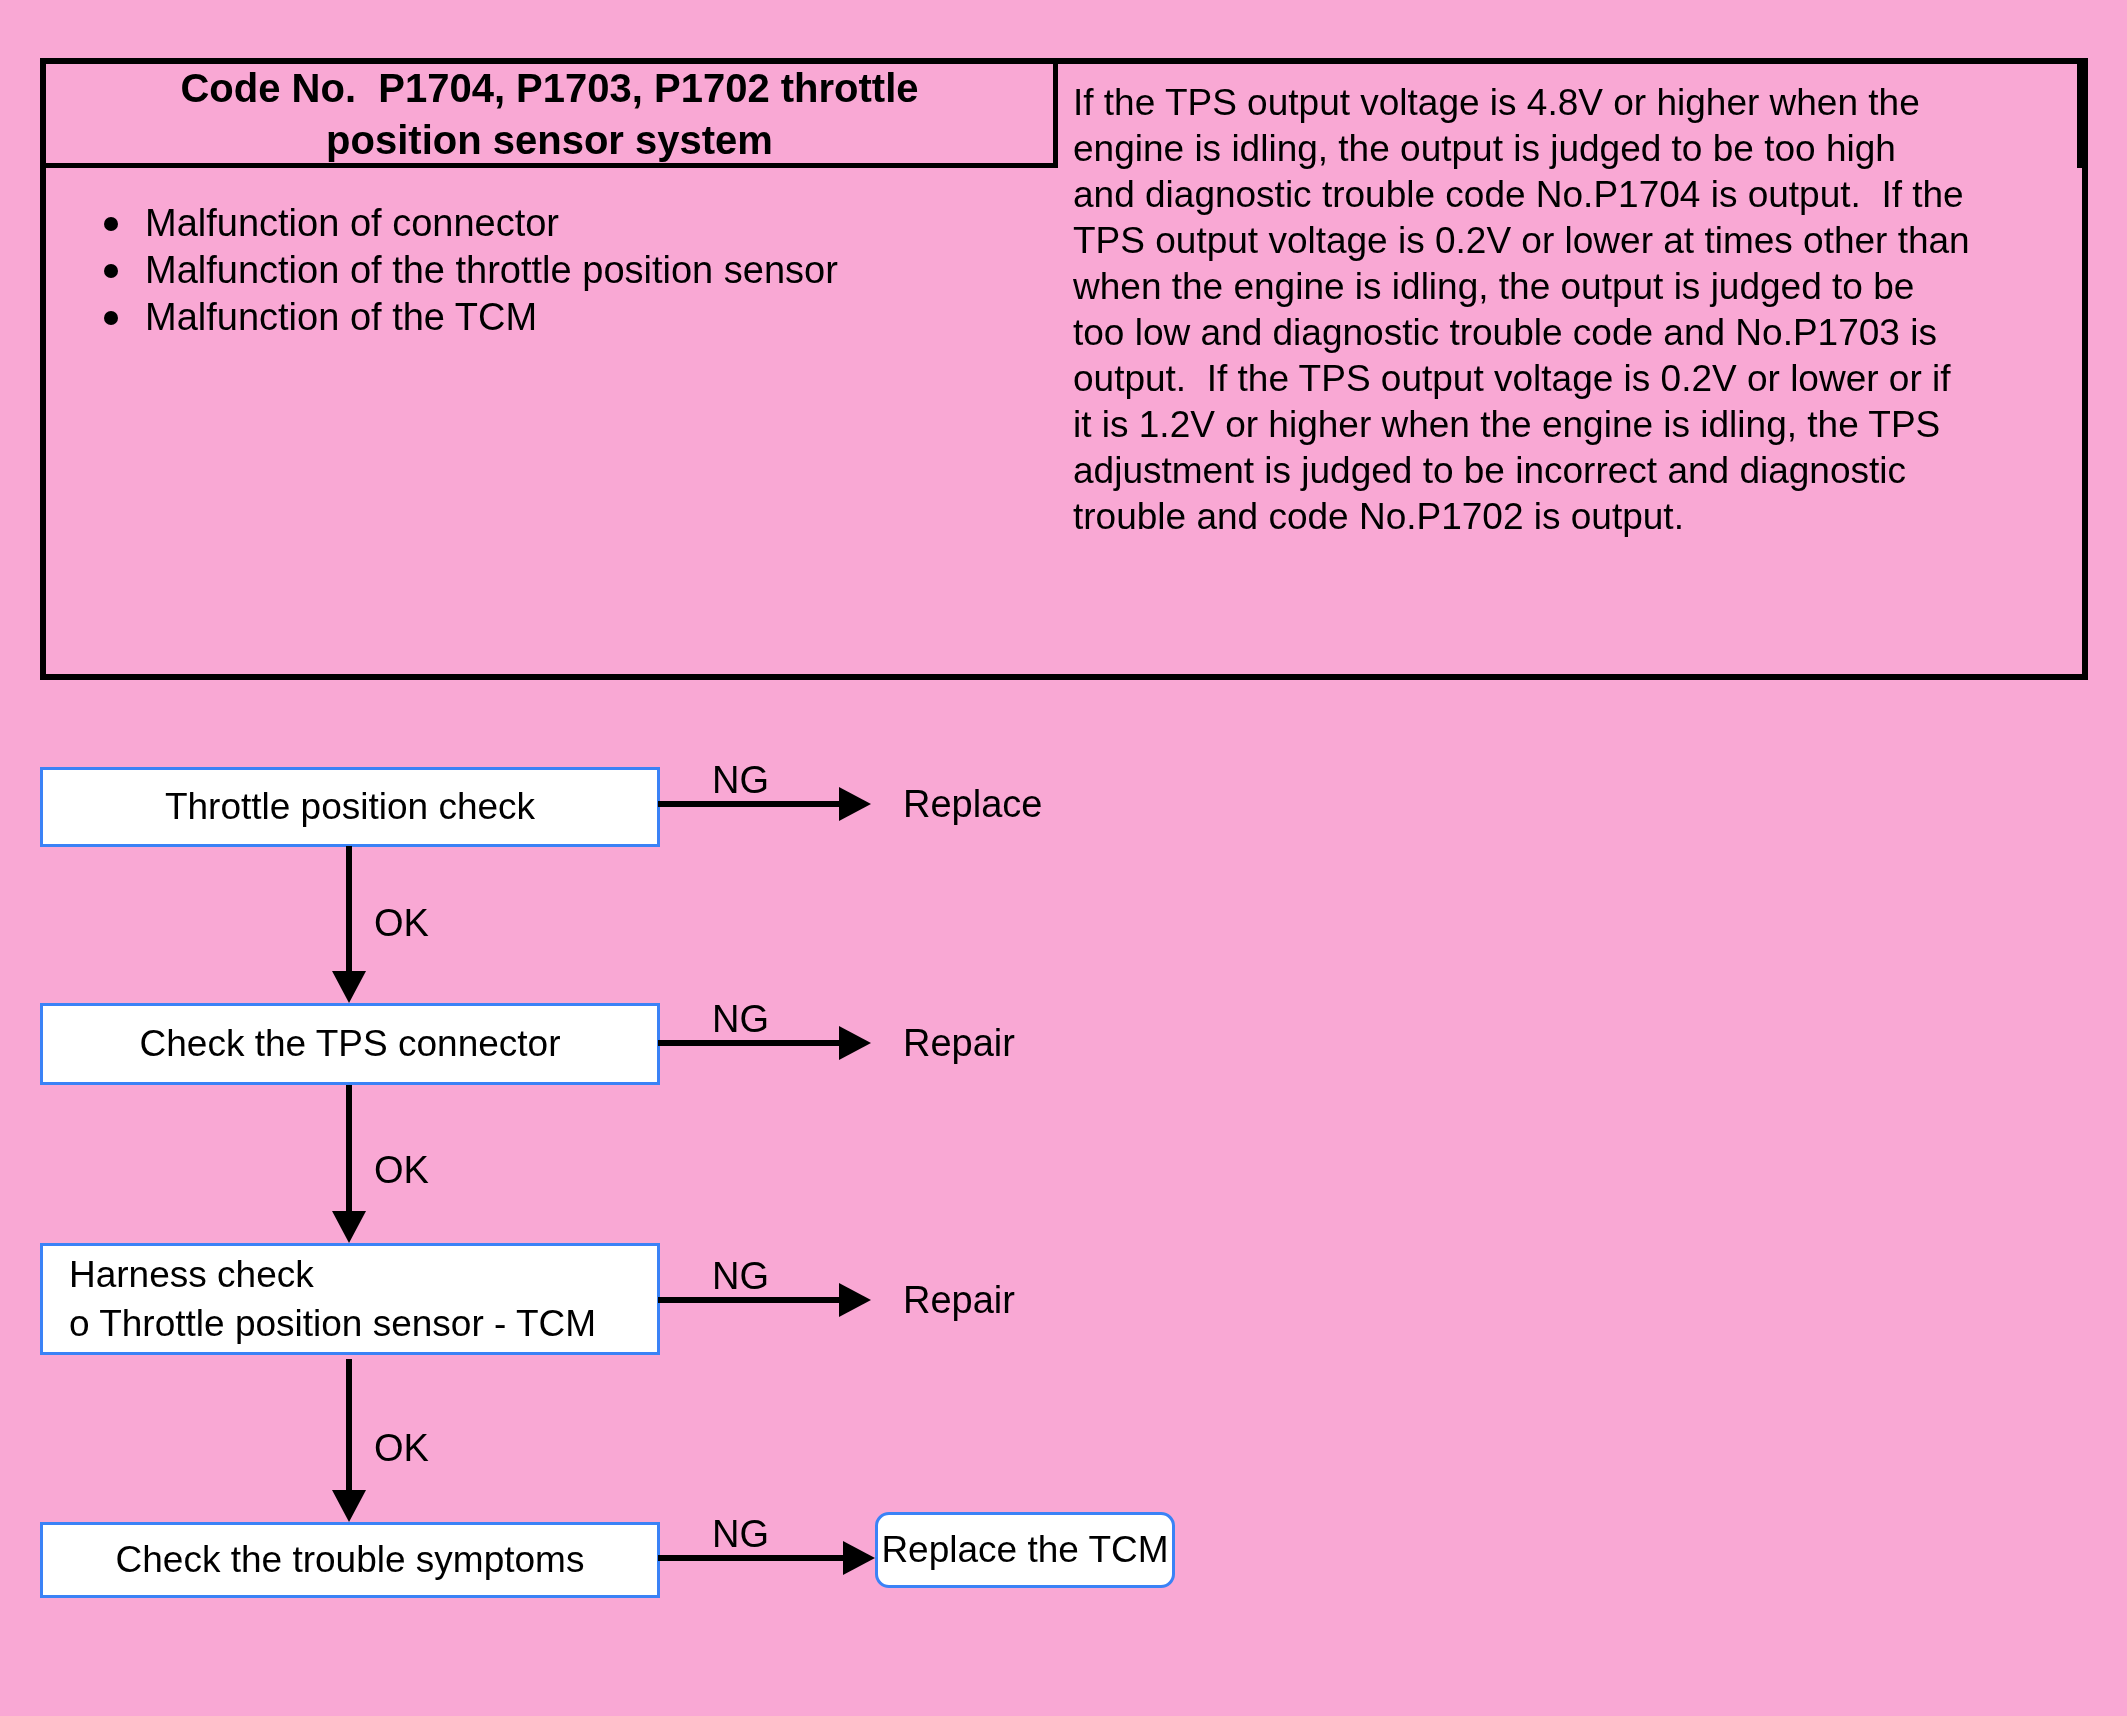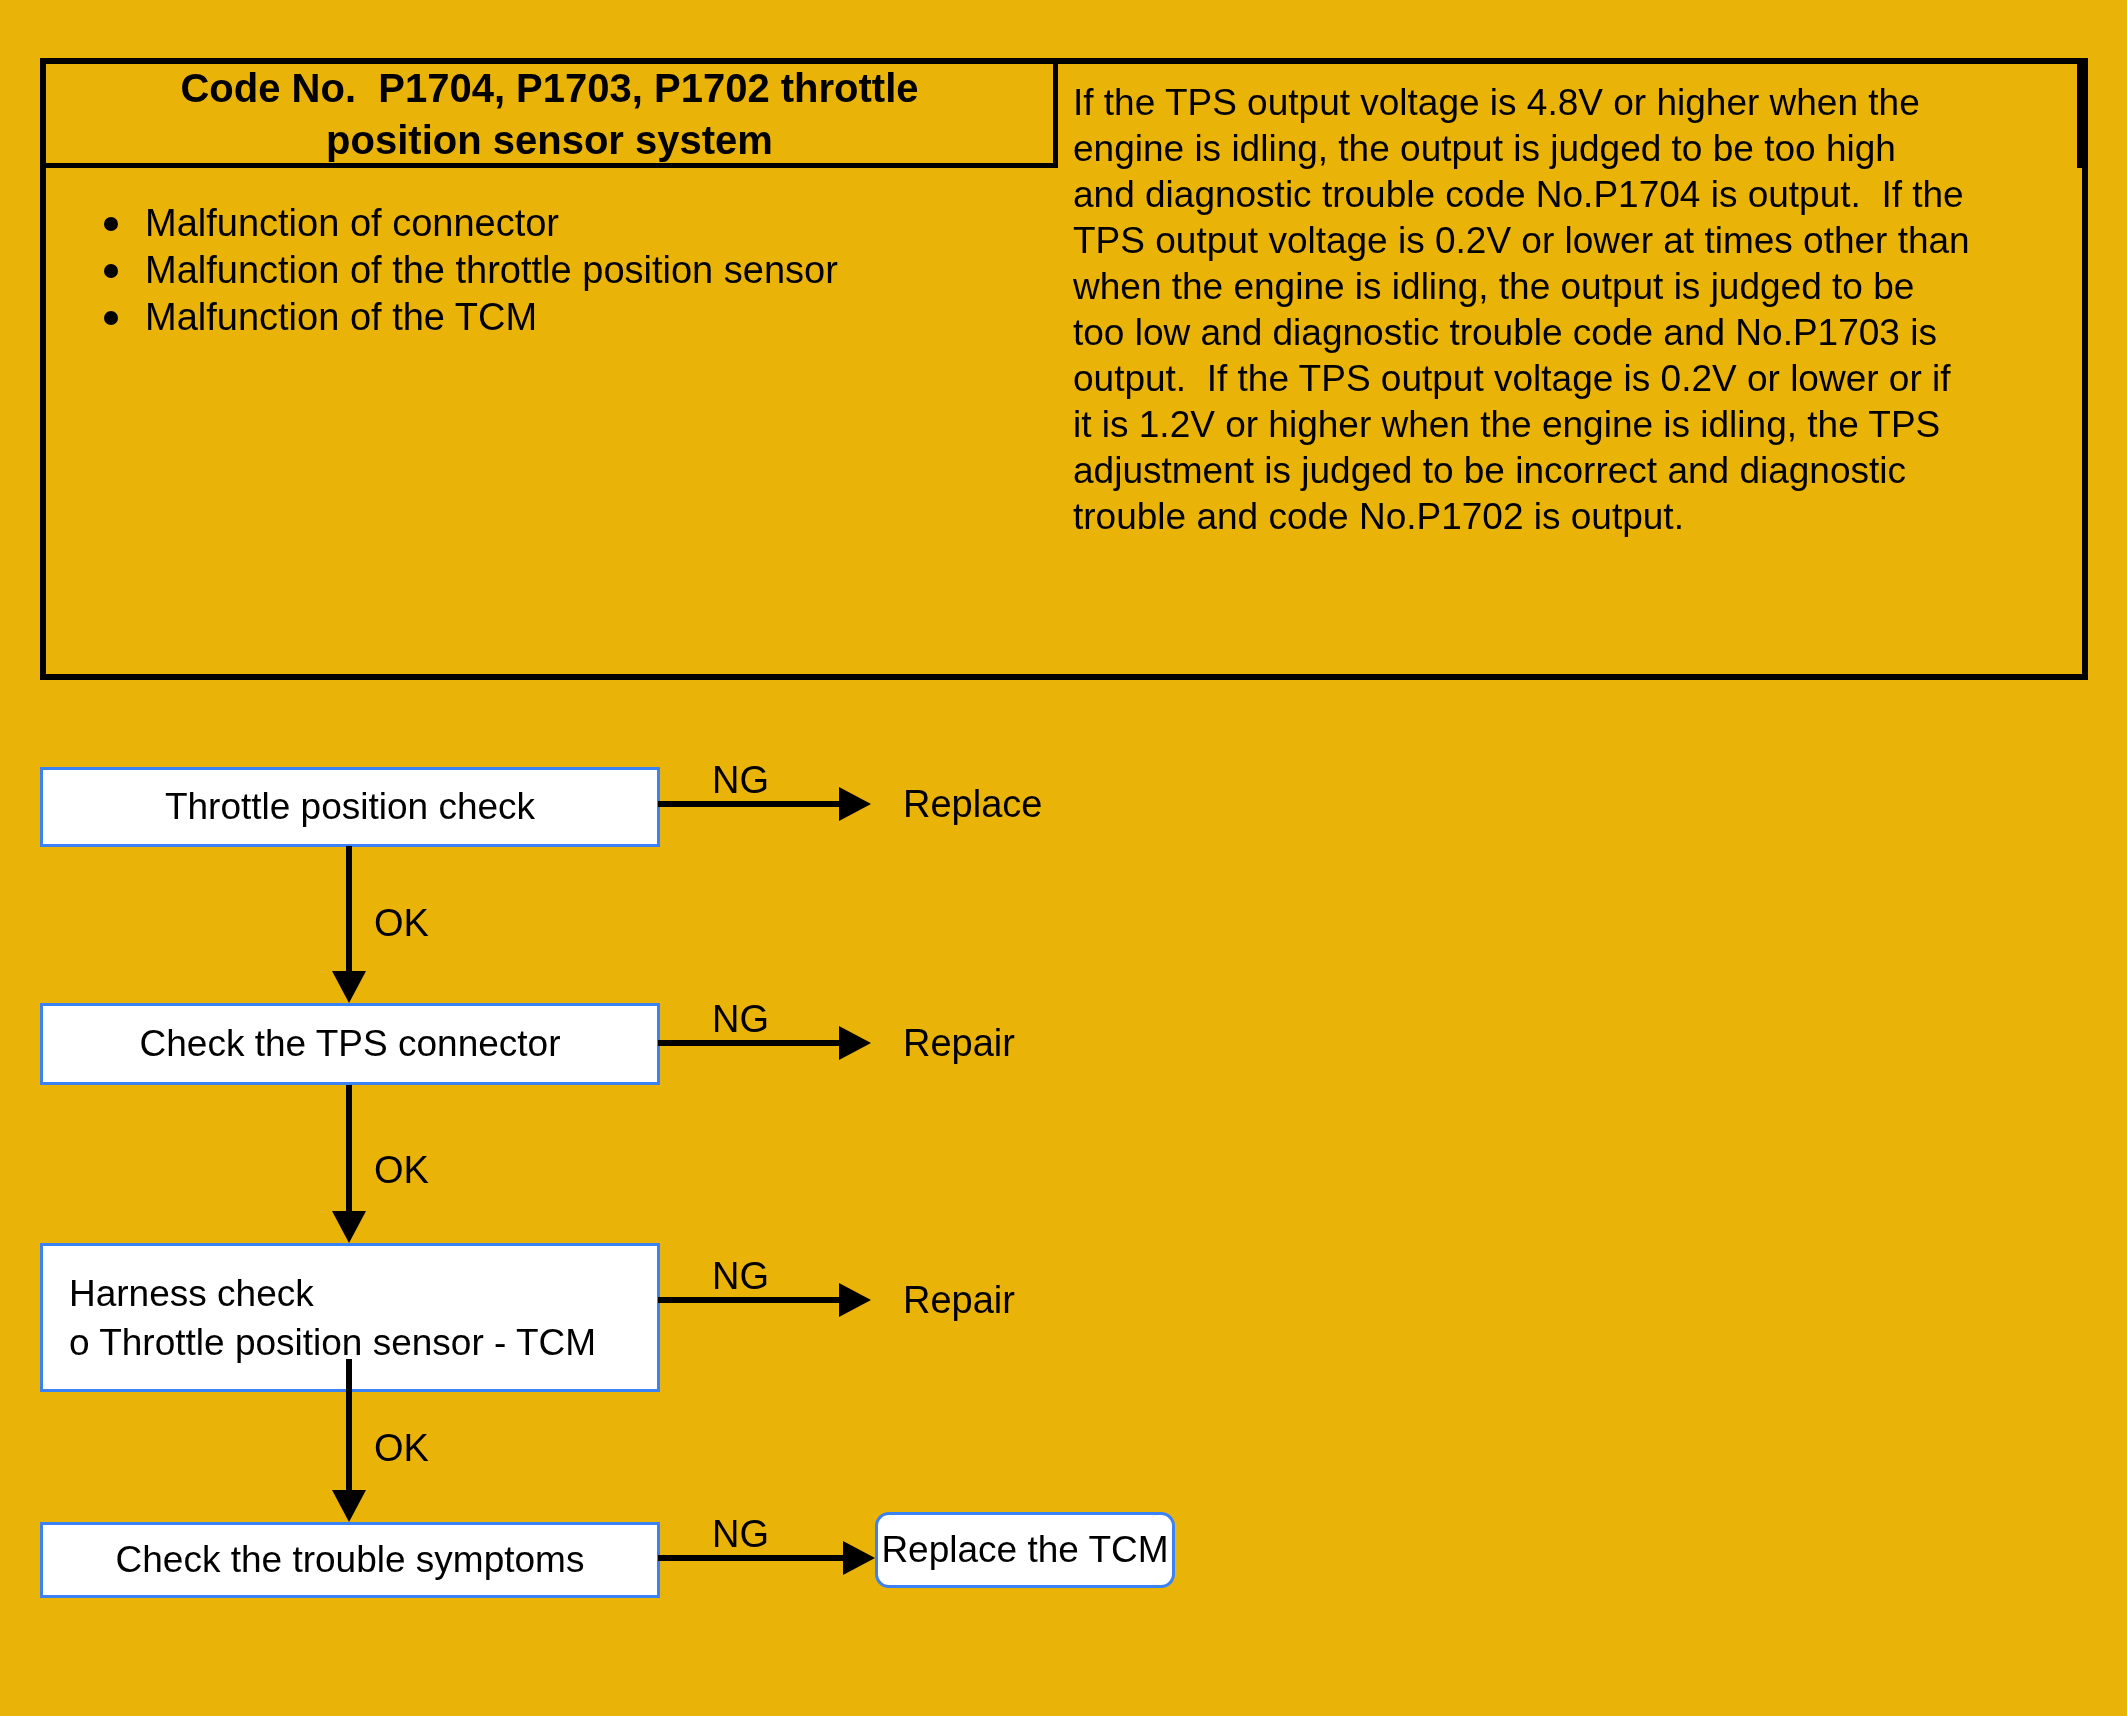--- a/index.html
+++ b/index.html
@@ -1,19 +1,19 @@
 <!DOCTYPE html>
 <html><head>
 <meta charset="utf-8">
 <style>
   html,body{margin:0;padding:0;background:#ffffff;}
   .page{
     position:relative;
     width:2127px;height:1716px;
-    background:#eab308;
+    background:#f9a8d4;
     font-family:"Liberation Sans","DejaVu Sans",sans-serif;
     color:#000;
     overflow:hidden;
   }
 
   
   .dtc-table{
     position:absolute;left:40px;top:58px;
     width:2048px;height:622px;
     border:6px solid #000;
@@ -54,21 +54,21 @@
     box-sizing:border-box;
     display:flex;align-items:center;justify-content:center;
     font-size:37px;text-align:center;
   }
   .fc-box.two-line{
     justify-content:flex-start;text-align:left;
     padding-left:22px;white-space:pre-line;line-height:49px;
   }
   #box1{left:40px;top:767px;width:620px;height:80px;}
   #box2{left:40px;top:1003px;width:620px;height:82px;}
-  #box3{left:40px;top:1243px;width:620px;height:149px;padding-left:26px;}
+  #box3{left:40px;top:1243px;width:620px;height:112px;padding-left:26px;}
   #box4{left:40px;top:1522px;width:620px;height:76px;}
   #result-box{left:875px;top:1512px;width:300px;height:76px;border-radius:14px;}
 
   .arrow-h{position:absolute;height:6px;background:#000;}
   .arrow-h::after{
     content:"";position:absolute;right:-31px;top:-14px;width:0;height:0;
     border-left:32px solid #000;
     border-top:17px solid transparent;border-bottom:17px solid transparent;
   }
   #arr1{left:658px;top:801px;width:182px;}

